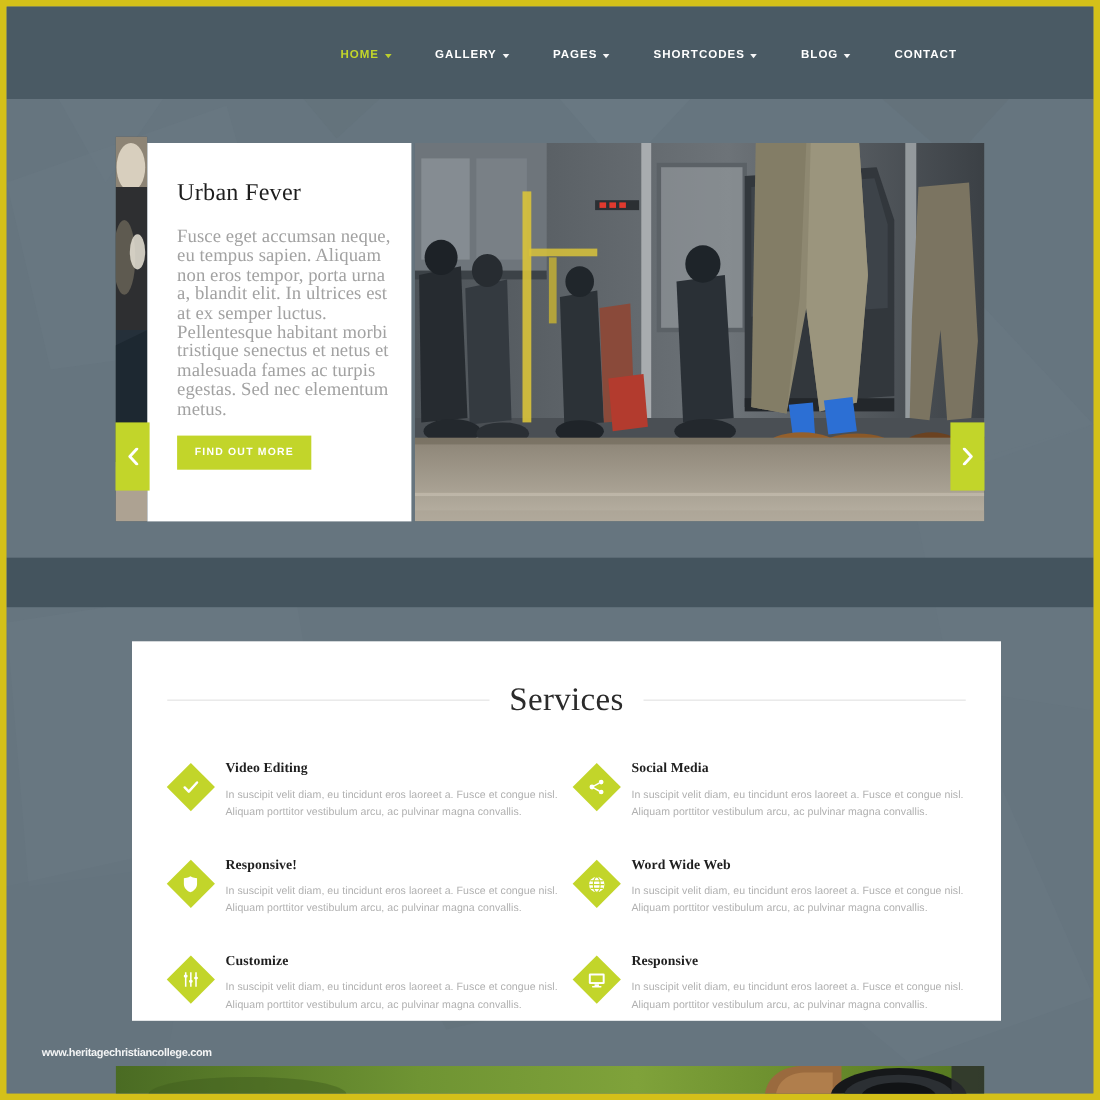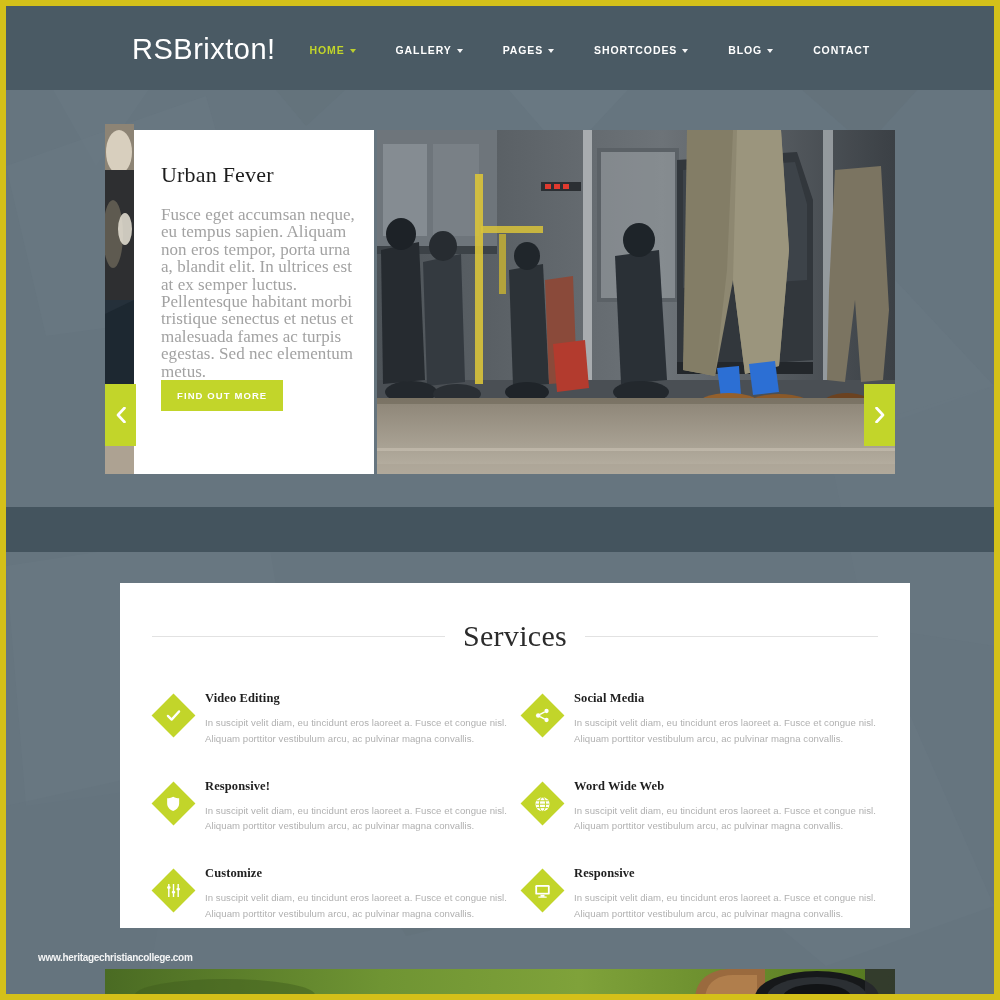--- a/index.html
+++ b/index.html
@@ -97,20 +97,21 @@
   }
   .hero-text {
     font-family:"Liberation Serif", serif;
     font-size:17px;
     line-height:17.4px;
     color:#a2a2a2;
     letter-spacing:.05px;
   }
   .hero-btn {
     display:inline-block;
+    margin-top:16px;
     background:#c2d52a;
     color:#ffffff;
     font-size:9.5px;
     font-weight:bold;
     letter-spacing:1.1px;
     padding:10px 16px;
     border:none;
     cursor:pointer;
     font-family:"Liberation Sans", sans-serif;
   }
@@ -236,23 +237,20 @@
       <polygon points="600,360 820,200 988,380 760,460" fill="#6d7c86" opacity=".35"></polygon>
       <polygon points="0,560 260,520 300,760 20,800" fill="#6b7a84" opacity=".4"></polygon>
       <polygon points="300,760 560,640 700,860 400,930" fill="#627179" opacity=".35"></polygon>
       <polygon points="700,860 900,700 988,900 820,960" fill="#6d7c86" opacity=".35"></polygon>
       <polygon points="0,800 180,760 140,988 0,988" fill="#65747d" opacity=".4"></polygon>
       <polygon points="820,430 988,380 988,640 860,620" fill="#697881" opacity=".4"></polygon>
     </svg>
   </div>
 
   <div id="header">
-    <div id="logo">
-      <span class="lg-strong">RS</span><span class="lg-rest">Brixton!</span>
-    </div>
 
     <nav id="nav">
       <div class="nav-item active">
         <span>HOME</span>
         <span class="caret"></span>
       </div>
       <div class="nav-item">
         <span>GALLERY</span>
         <span class="caret"></span>
       </div>

